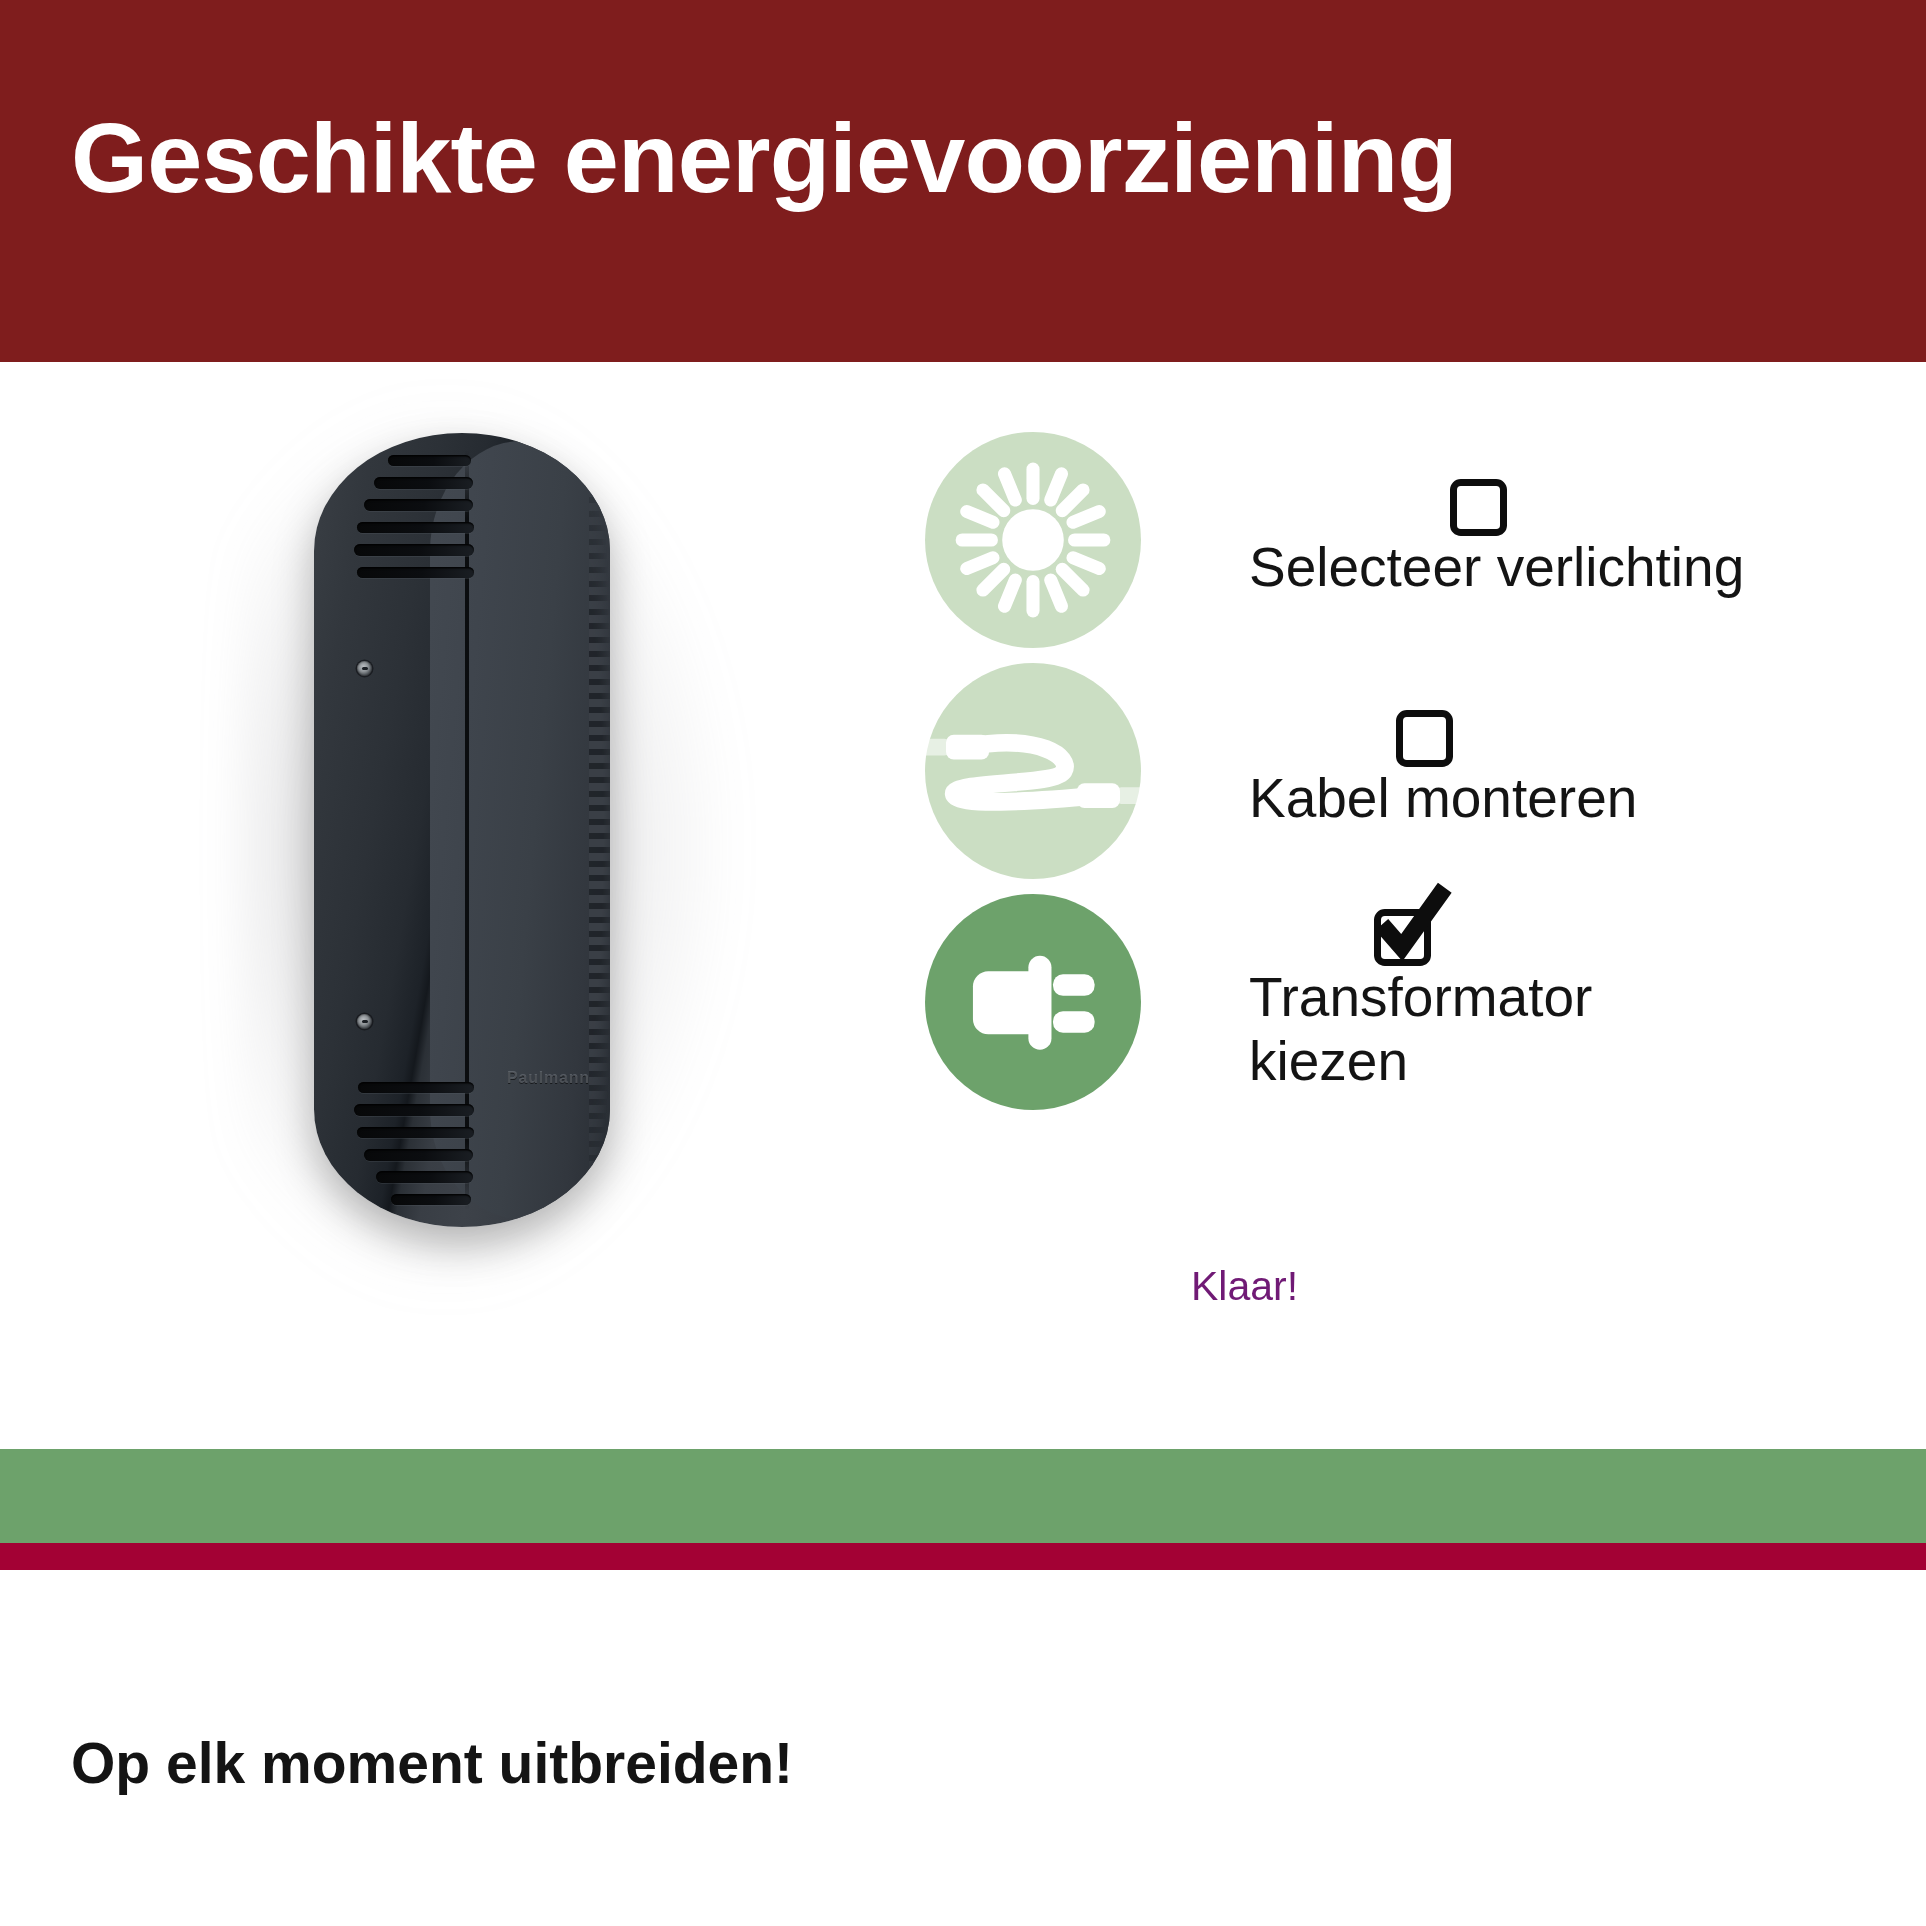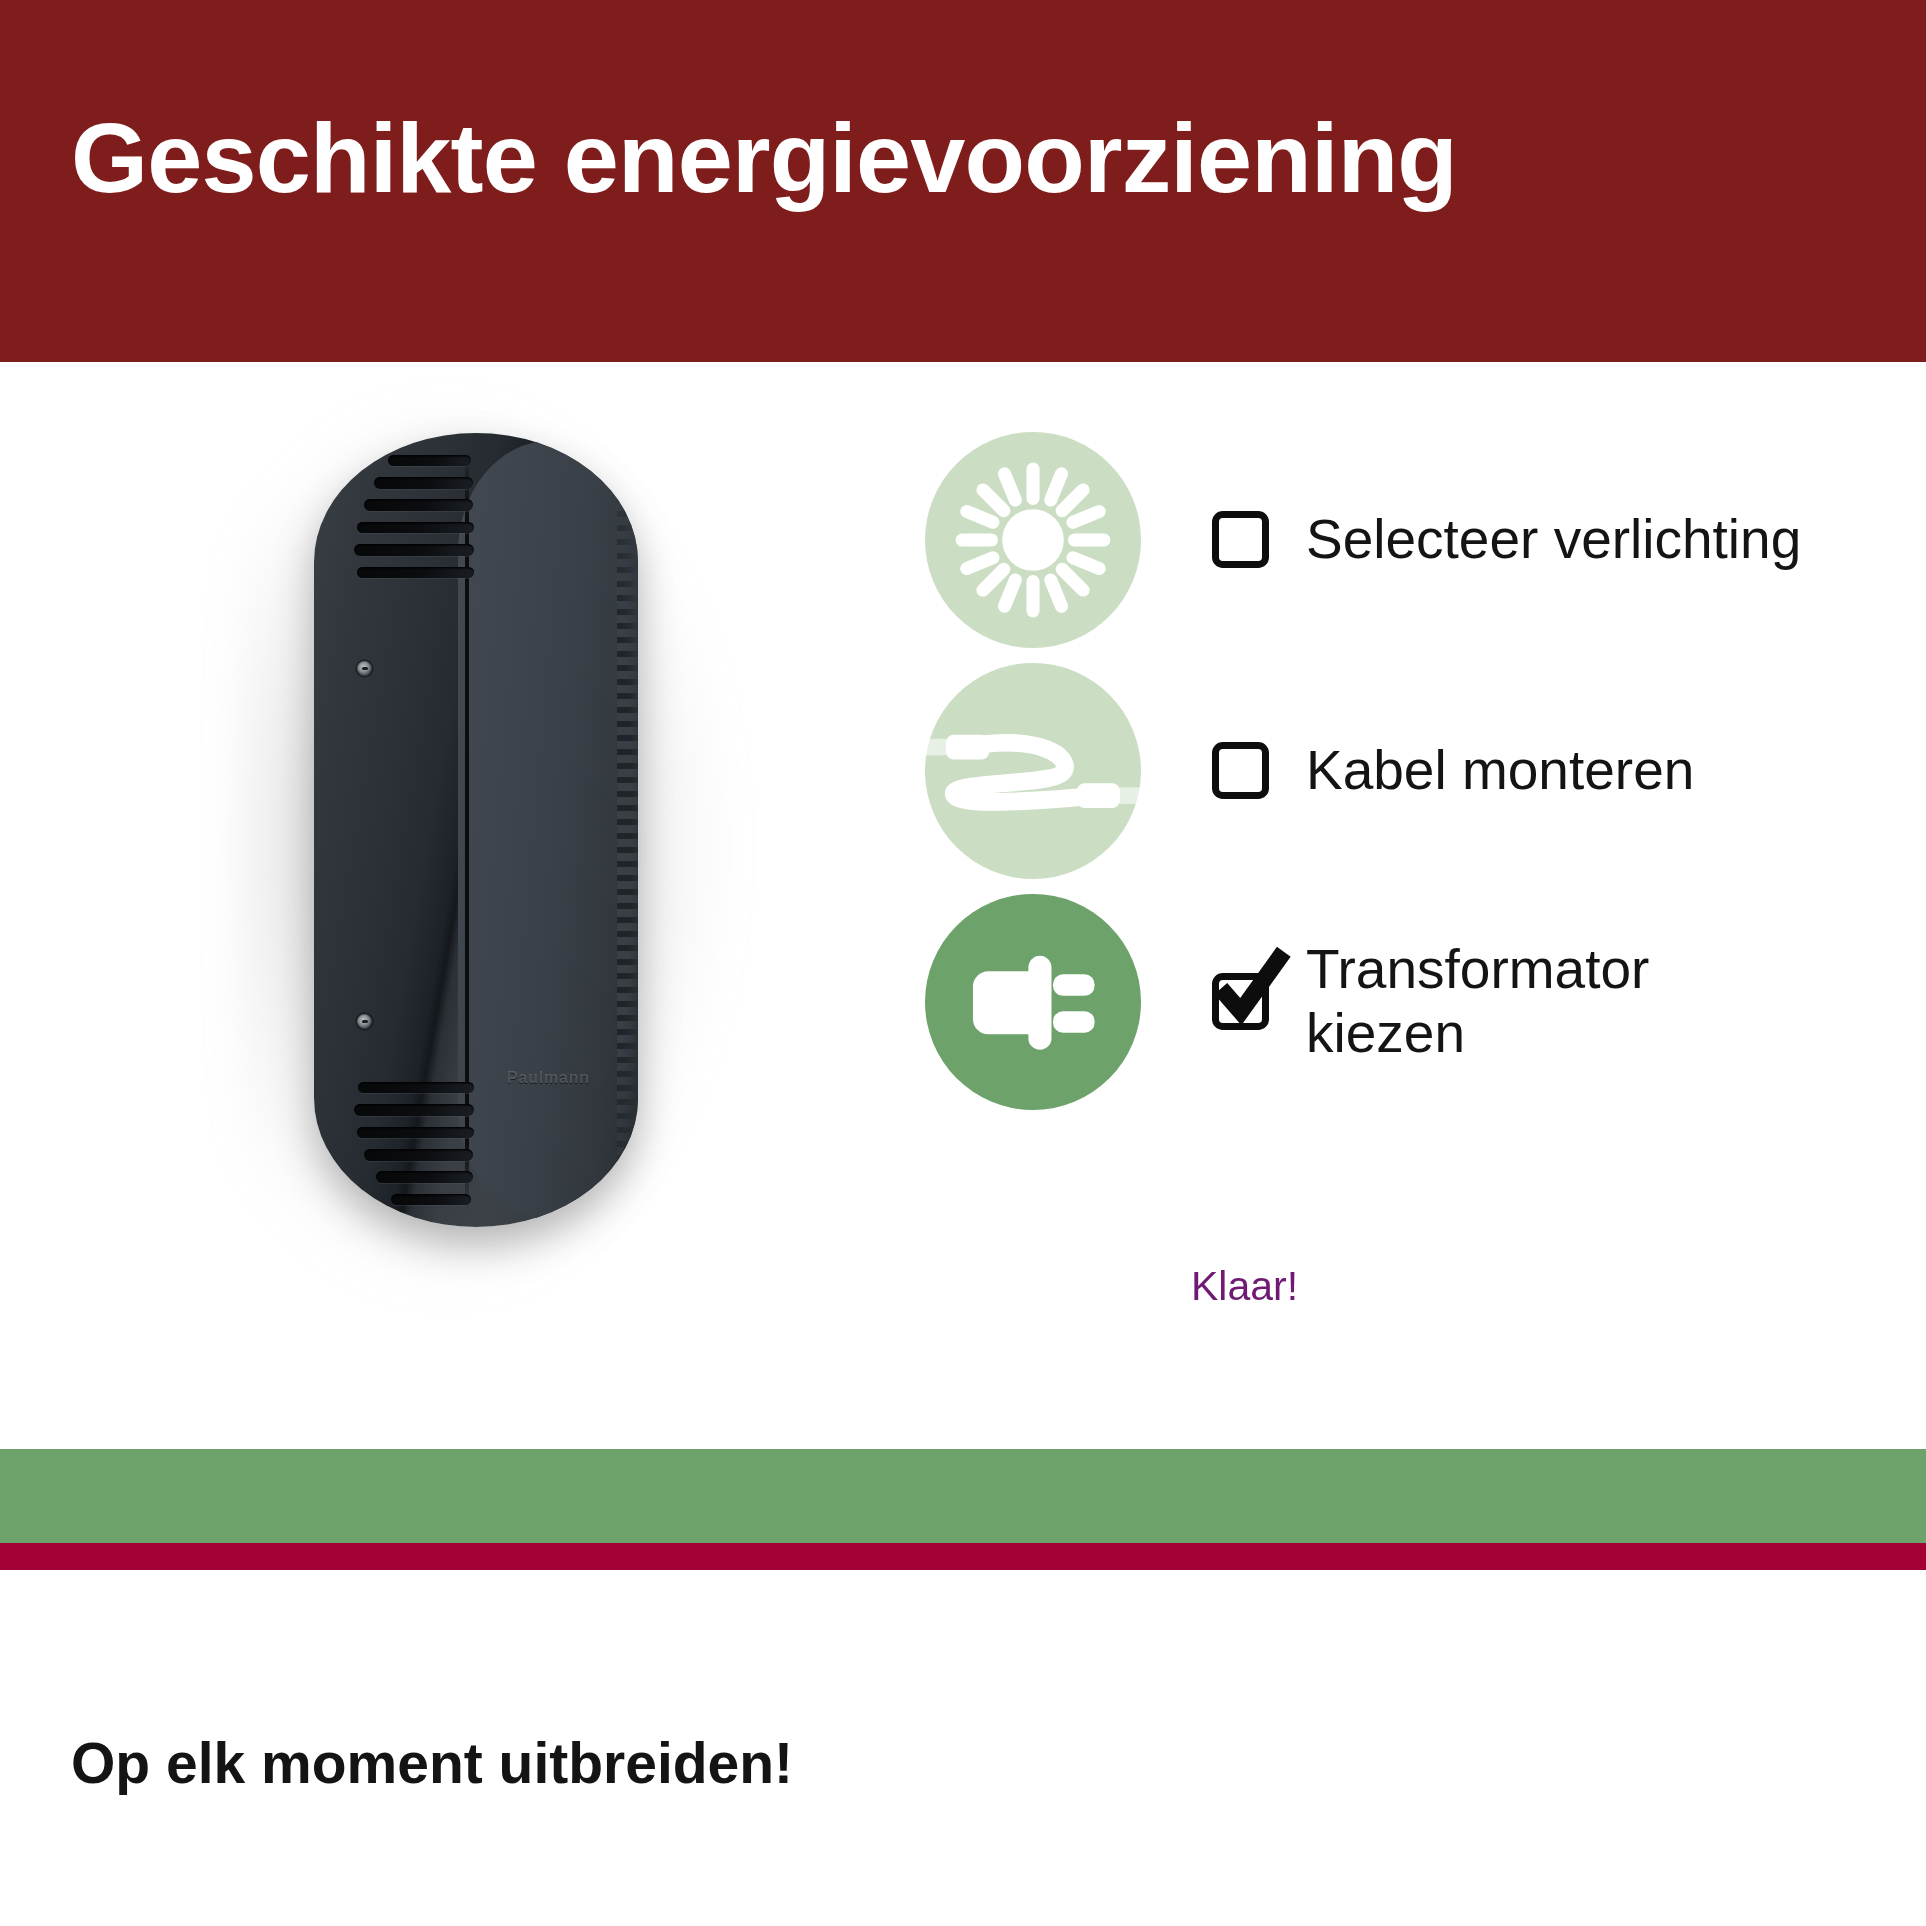--- a/index.html
+++ b/index.html
@@ -46,21 +46,21 @@
   .product-shadow{
     position:absolute;
     left:-46px; top:15.4px;
     width:493px; height:894px;
     background:radial-gradient(ellipse at 42% 50%, rgba(120,120,125,0.35) 0%, rgba(150,150,155,0.16) 42%, rgba(255,255,255,0) 72%);
     filter:blur(20px);
   }
   .lamp{
     position:absolute;
     left:29px; top:48px;
-    width:324px; height:794px;
+    width:296px; height:794px;
     border-radius:162px/129px;
     background:
       linear-gradient(100deg,
         #3a3f45 0%,
         #32373d 14%,
         #2c3137 29%,
         #262b31 40%,
         #1d2228 46.5%,
         #14181d 48.5%,
         #2b3036 50.5%,
@@ -189,20 +189,21 @@
     justify-content:center;
   }
   .icon-circle.pale{ background:#CBDEC3; }
   .icon-circle.solid{ background:#6DA26B; }
   .icon-circle svg{ overflow:visible; display:block; }
 
   .check-right{
     display:flex;
     align-items:center;
     margin-left:71px;
+    flex-direction:column;
   }
   .checkbox{
     position:relative;
     width:57px; height:57px;
     border:7px solid #0d0d0d;
     border-radius:10.8px;
     flex:0 0 57px;
     background:#ffffff;
   }
   .checkbox .tick{

